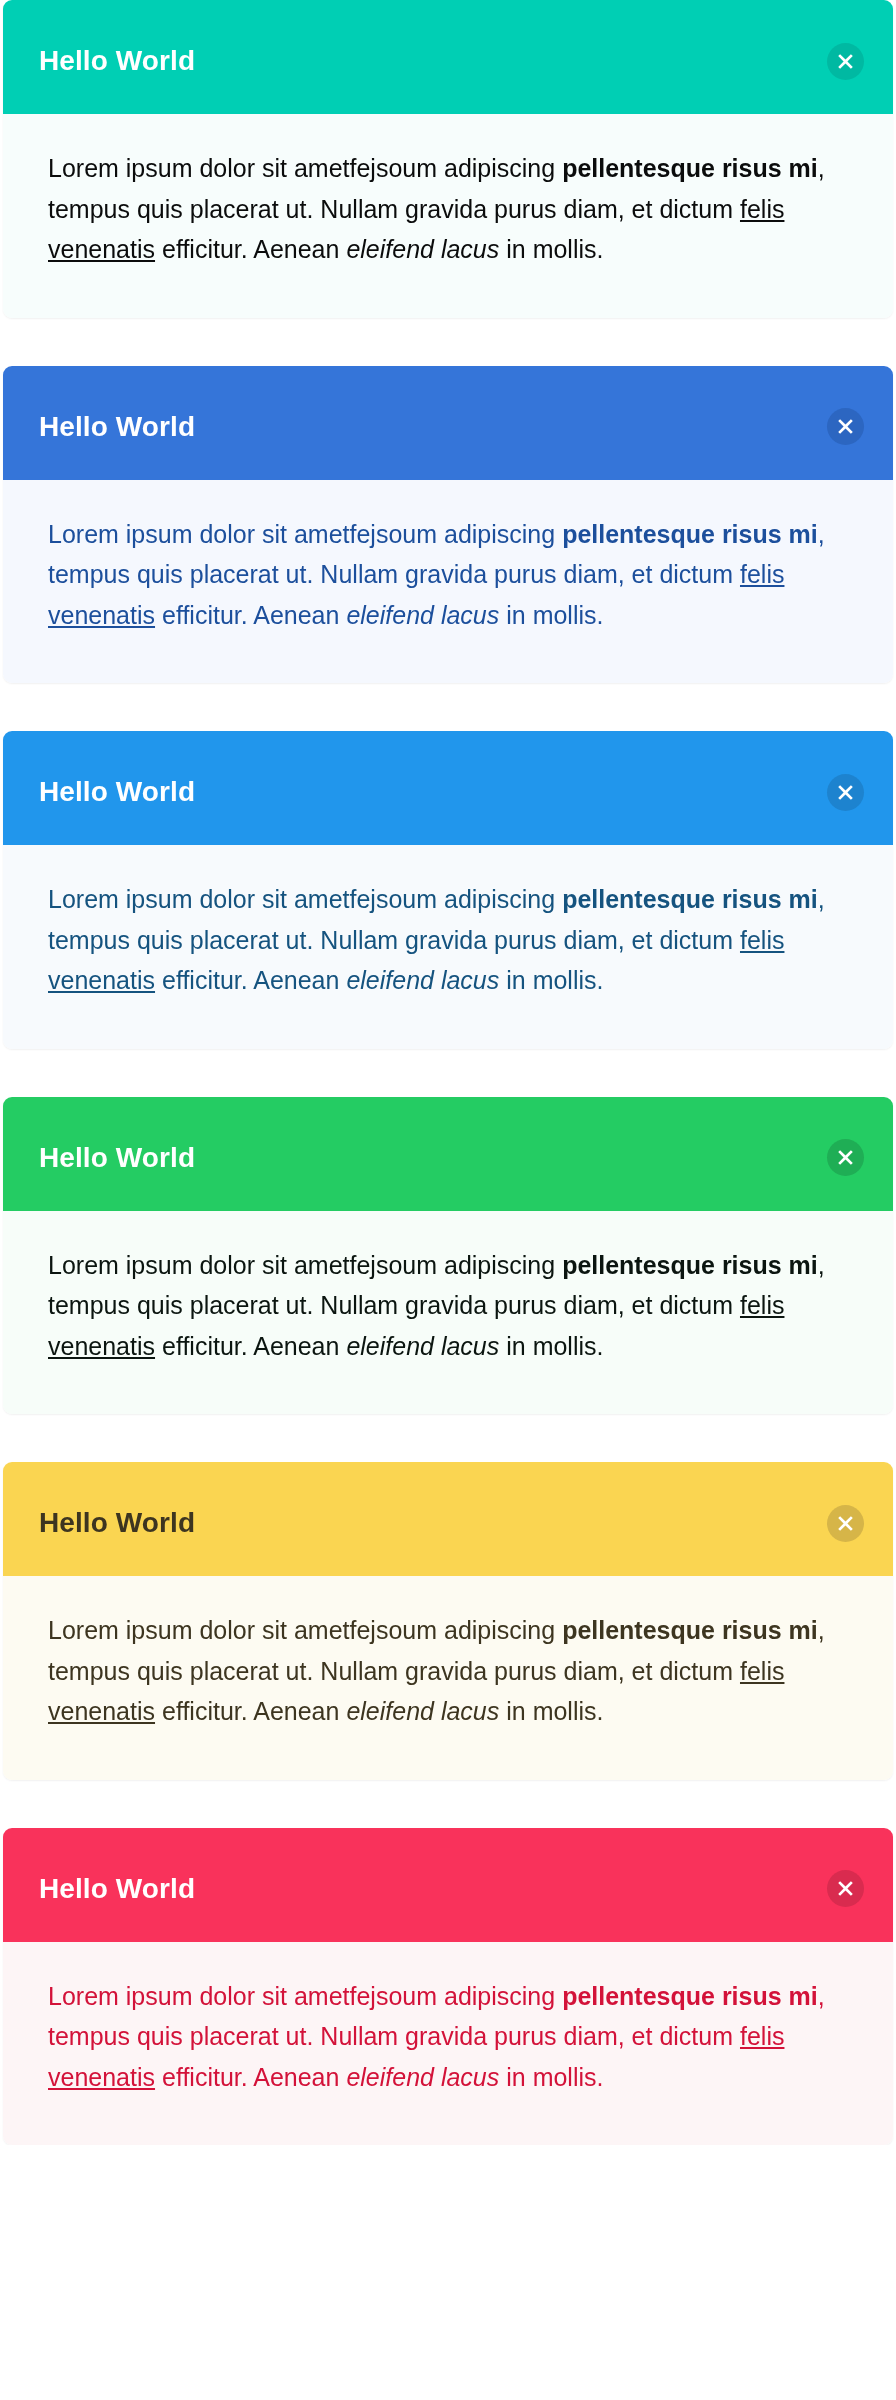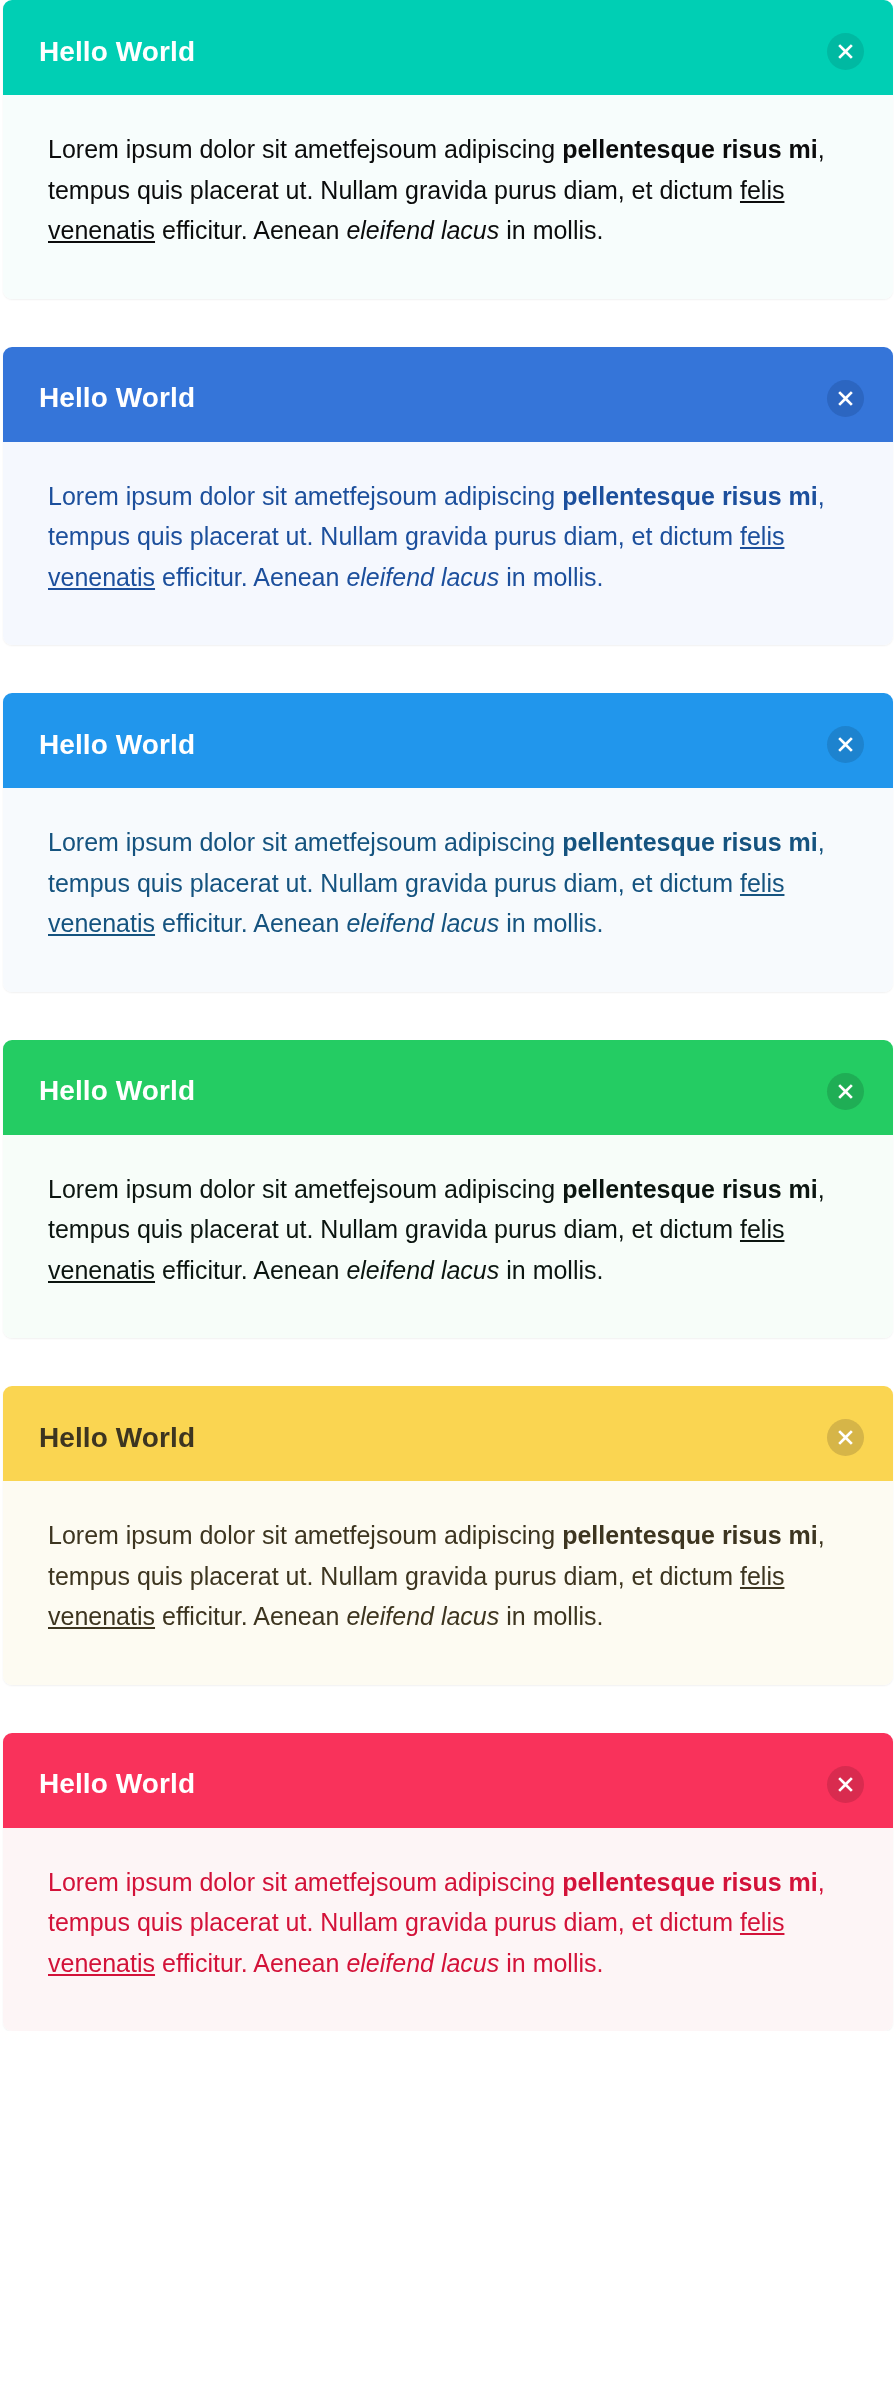--- a/index.html
+++ b/index.html
@@ -24,21 +24,21 @@
   }
 
   .card {
     width: 100%;
     border-radius: 9px;
     overflow: hidden;
     box-shadow: 0 1px 2px rgba(0,0,0,0.06);
   }
 
   .card-header {
-    height: 95px;
+    height: 114px;
     display: flex;
     align-items: center;
     justify-content: space-between;
     padding: 8px 18px 0 36px;
     position: relative;
   }
 
   .card-title {
     font-size: 28px;
     font-weight: bold;

